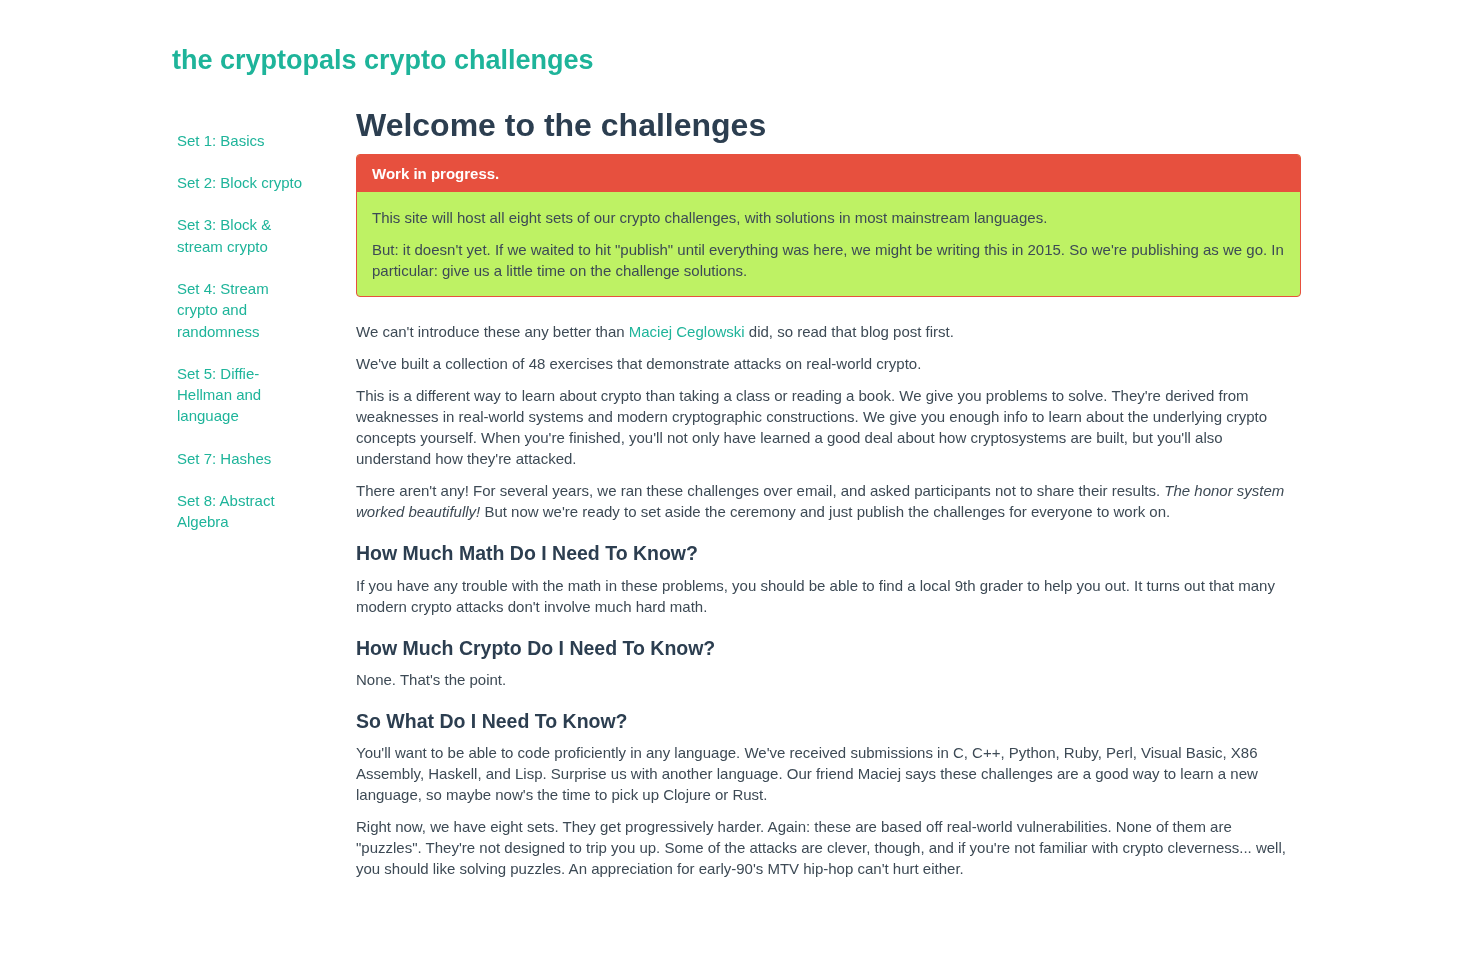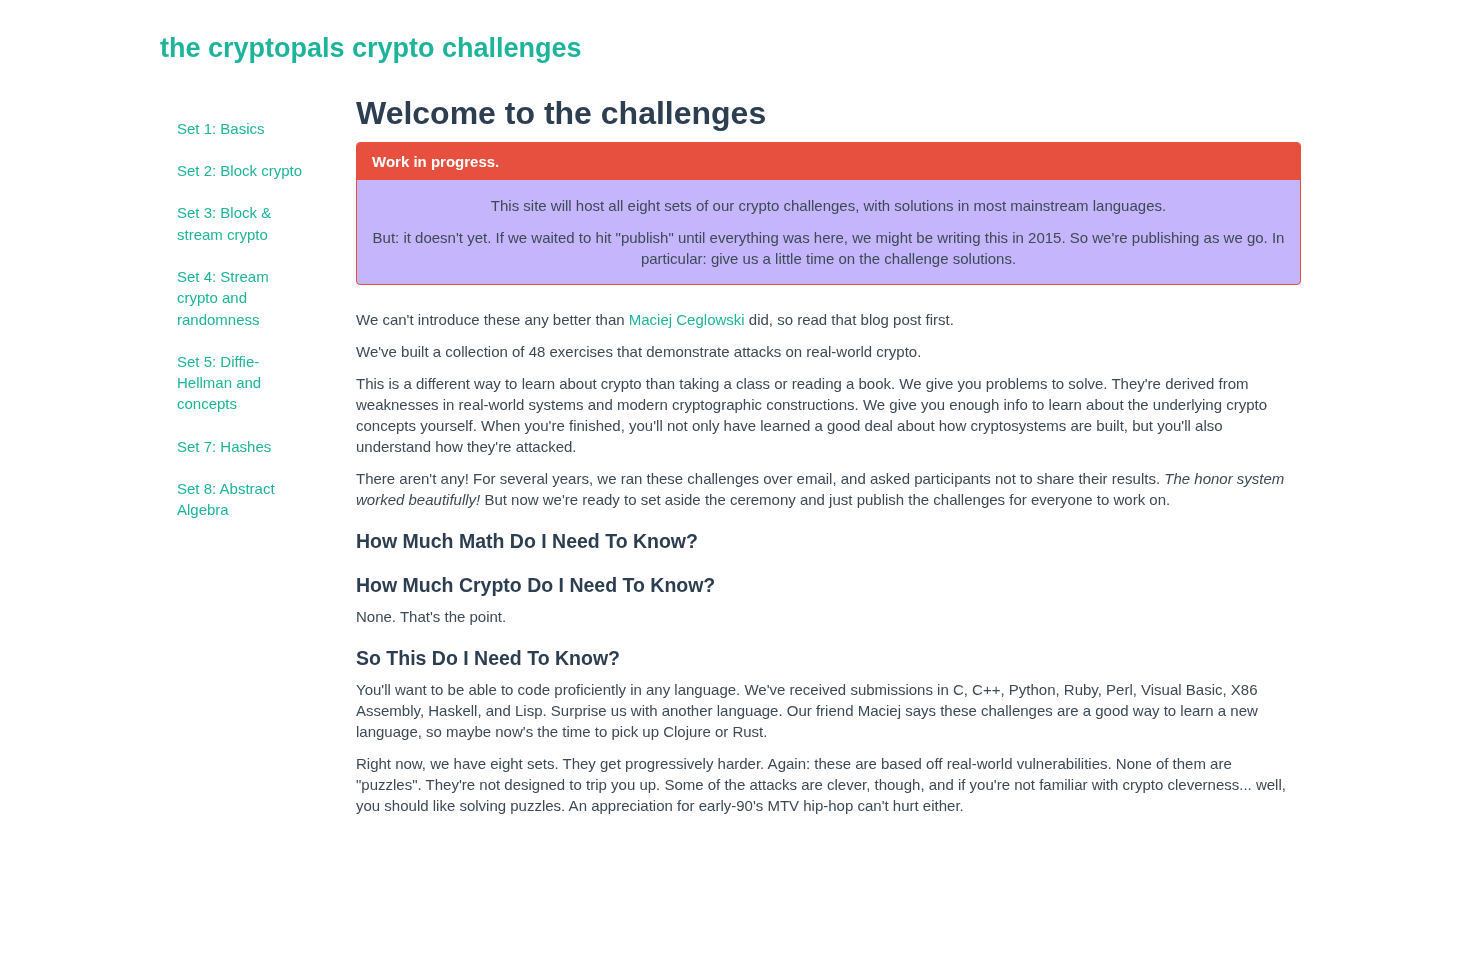--- a/index.html
+++ b/index.html
@@ -11,43 +11,43 @@
   *{box-sizing:border-box;}
   html,body{margin:0;padding:0;}
   body{
     width:1462px;height:954px;overflow:hidden;background:#ffffff;
     font-family:"Liberation Sans",sans-serif;
     color:var(--text);
     font-size:15px;line-height:1.4;
   }
   .page{padding:30px 160px 0 160px;}
   .logo{
-    margin:0;font-size:27px;font-weight:bold;color:var(--accent);
+    margin:12px;font-size:27px;font-weight:bold;color:var(--accent);
     letter-spacing:0px;
   }
   .row{display:flex;margin-top:26px;align-items:flex-start;}
   .sidebar{width:150px;padding-left:17px;flex-shrink:0;margin-top:24px;}
   .nav-item{
     display:block;color:var(--accent);text-decoration:none;cursor:pointer;
     margin-bottom:21px;font-size:15px;line-height:1.42;
   }
   .content{margin-left:46px;width:945px;}
   .page-title{
     margin:0 0 10px 0;font-size:32px;font-weight:bold;color:var(--heading);
     line-height:1.2;
   }
   .panel{
     border:1px solid var(--danger);border-radius:4px;margin-bottom:24px;
-    background:#c4b5fd;
+    background:#bef264;
   }
   .panel-heading{
     background:var(--danger);color:#ffffff;font-weight:bold;font-size:15px;
     padding:8px 15px;border-top-left-radius:3px;border-top-right-radius:3px;
   }
-  .panel-body{padding:15px;text-align:center;}
+  .panel-body{padding:15px;}
   .panel-body p{margin:0 0 11px 0;}
   .panel-body p:last-child{margin-bottom:0;}
   .content p{margin:0 0 11px 0;}
   .content h2{
     margin:20px 0 9px 0;font-size:19.5px;font-weight:bold;color:var(--heading);
     line-height:1.2;
   }
   .link{color:var(--accent);text-decoration:none;cursor:pointer;}
   em{font-style:italic;}
 </style>
@@ -57,21 +57,21 @@
 <div class="page">
   <h1 class="logo">the cryptopals crypto challenges</h1>
 
   <div class="row">
 
     <nav class="sidebar">
       <a class="nav-item">Set 1: Basics</a>
       <a class="nav-item">Set 2: Block crypto</a>
       <a class="nav-item">Set 3: Block &amp; stream crypto</a>
       <a class="nav-item">Set 4: Stream crypto and randomness</a>
-      <a class="nav-item">Set 5: Diffie-Hellman and concepts</a>
+      <a class="nav-item">Set 5: Diffie-Hellman and language</a>
       <a class="nav-item">Set 7: Hashes</a>
       <a class="nav-item">Set 8: Abstract Algebra</a>
     </nav>
 
     <main class="content">
       <h1 class="page-title">Welcome to the challenges</h1>
 
       <div class="panel">
         <div class="panel-heading">Work in progress.</div>
         <div class="panel-body">
@@ -80,25 +80,26 @@
         </div>
       </div>
 
       <p><span>We can't introduce these any better than </span><a class="link">Maciej Ceglowski</a><span> did, so read that blog post first.</span></p>
       <p>We've built a collection of 48 exercises that demonstrate attacks on real-world crypto.</p>
       <p>This is a different way to learn about crypto than taking a class or reading a book. We give you problems to solve. They're derived from weaknesses in real-world systems and modern cryptographic constructions. We give you enough info to learn about the underlying crypto concepts yourself. When you're finished, you'll not only have learned a good deal about how cryptosystems are built, but you'll also understand how they're attacked.</p>
 
       <p><span>There aren't any! For several years, we ran these challenges over email, and asked participants not to share their results. </span><em>The honor system worked beautifully!</em><span> But now we're ready to set aside the ceremony and just publish the challenges for everyone to work on.</span></p>
 
       <h2>How Much Math Do I Need To Know?</h2>
+      <p>If you have any trouble with the math in these problems, you should be able to find a local 9th grader to help you out. It turns out that many modern crypto attacks don't involve much hard math.</p>
 
       <h2>How Much Crypto Do I Need To Know?</h2>
       <p>None. That's the point.</p>
 
-      <h2>So This Do I Need To Know?</h2>
+      <h2>So What Do I Need To Know?</h2>
       <p>You'll want to be able to code proficiently in any language. We've received submissions in C, C++, Python, Ruby, Perl, Visual Basic, X86 Assembly, Haskell, and Lisp. Surprise us with another language. Our friend Maciej says these challenges are a good way to learn a new language, so maybe now's the time to pick up Clojure or Rust.</p>
 
       <p>Right now, we have eight sets. They get progressively harder. Again: these are based off real-world vulnerabilities. None of them are "puzzles". They're not designed to trip you up. Some of the attacks are clever, though, and if you're not familiar with crypto cleverness... well, you should like solving puzzles. An appreciation for early-90's MTV hip-hop can't hurt either.</p>
 
     </main>
 
   </div>
 </div>
 
 </body></html>

